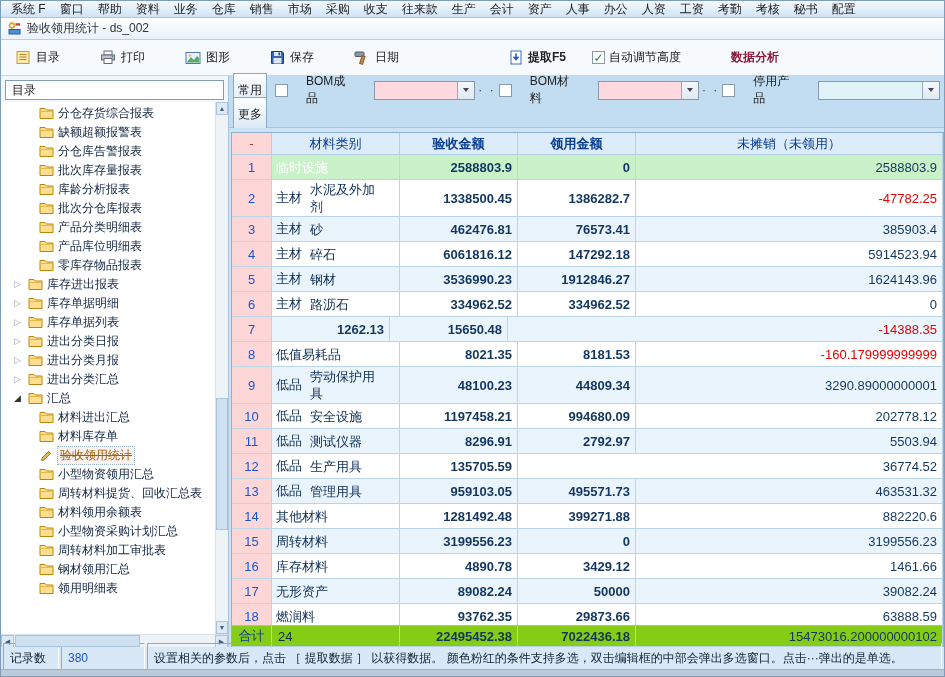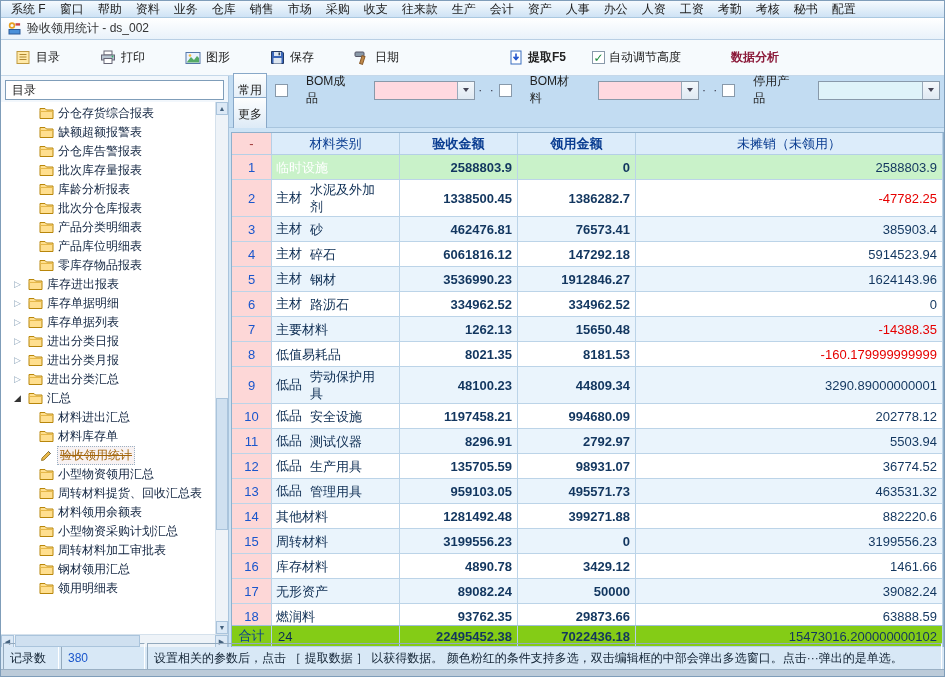--- a/index.html
+++ b/index.html
@@ -578,23 +578,20 @@
                 <div class="cell c-cat">
                   <span class="catg">主材</span>
                   <span class="catn">路沥石</span>
                 </div>
                 <div class="cell c-amt">334962.52</div>
                 <div class="cell c-amt">334962.52</div>
                 <div class="cell c-remain">0</div>
               </div>
               <div class="grow tint">
                 <div class="cell c-num">7</div>
-                <div class="cell c-cat">
-                  <span class="catn">主要材料</span>
-                </div>
                 <div class="cell c-amt">1262.13</div>
                 <div class="cell c-amt">15650.48</div>
                 <div class="cell c-remain neg">-14388.35</div>
               </div>
               <div class="grow plain">
                 <div class="cell c-num">8</div>
                 <div class="cell c-cat">
                   <span class="catn">低值易耗品</span>
                 </div>
                 <div class="cell c-amt">8021.35</div>
@@ -631,21 +628,20 @@
                 <div class="cell c-amt">2792.97</div>
                 <div class="cell c-remain">5503.94</div>
               </div>
               <div class="grow plain">
                 <div class="cell c-num">12</div>
                 <div class="cell c-cat">
                   <span class="catg">低品</span>
                   <span class="catn">生产用具</span>
                 </div>
                 <div class="cell c-amt">135705.59</div>
-                <div class="cell c-amt">98931.07</div>
                 <div class="cell c-remain">36774.52</div>
               </div>
               <div class="grow tint">
                 <div class="cell c-num">13</div>
                 <div class="cell c-cat">
                   <span class="catg">低品</span>
                   <span class="catn">管理用具</span>
                 </div>
                 <div class="cell c-amt">959103.05</div>
                 <div class="cell c-amt">495571.73</div>

